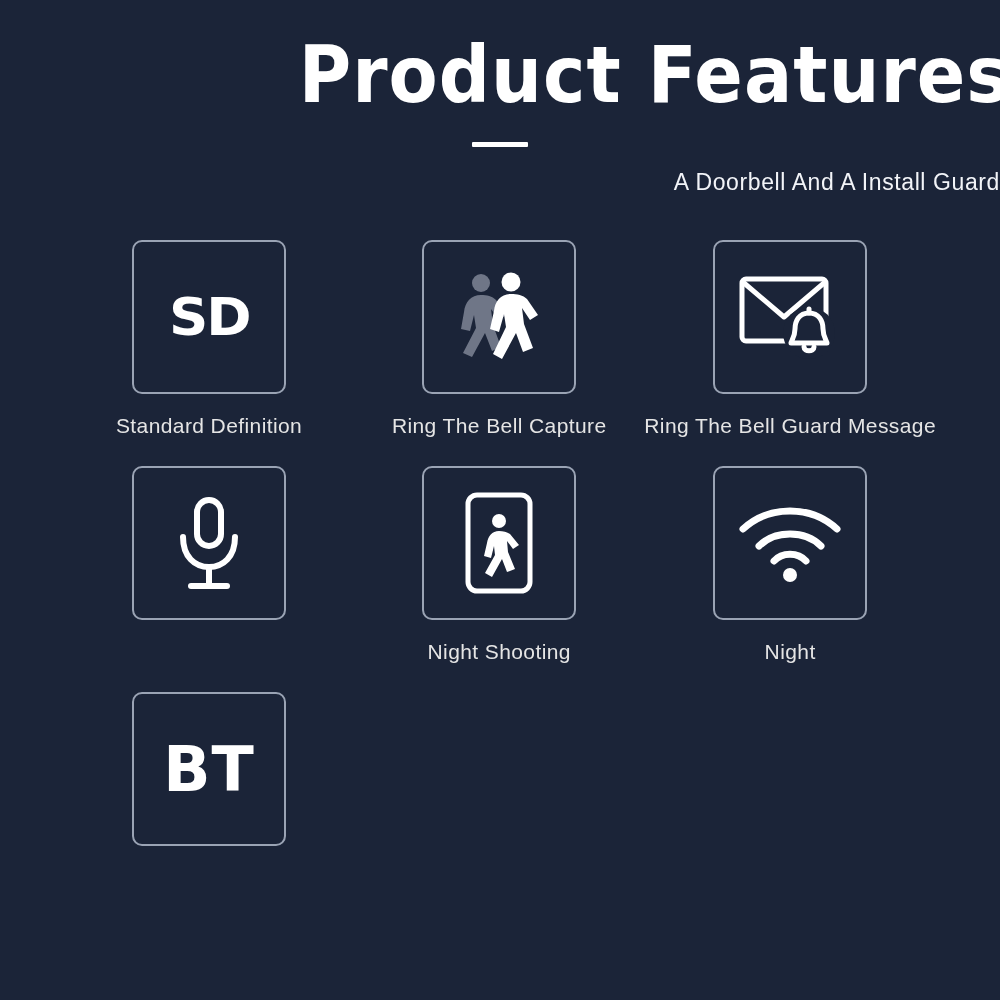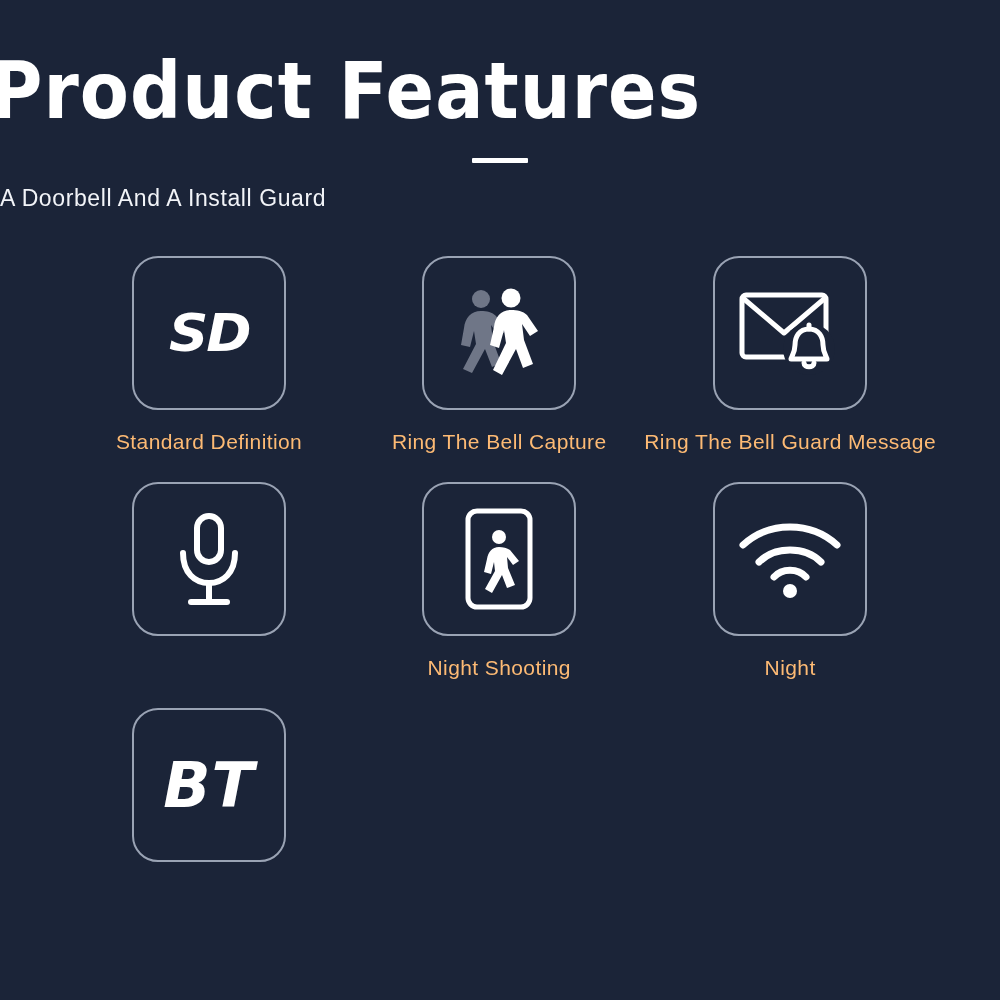--- a/index.html
+++ b/index.html
@@ -17,22 +17,22 @@
   .page {
     position: relative;
     width: 1000px;
     height: 1000px;
     background: #1b2438;
     box-sizing: border-box;
   }
 
   
   .header {
-    text-align: left;
-    padding-top: 52px;
+    text-align: right;
+    padding-top: 36px;
   }
   .title {
     font-family: "DejaVu Sans", sans-serif;
     font-weight: bold;
     font-size: 78px;
     letter-spacing: 1px;
     line-height: 1;
     color: #ffffff;
     transform: scaleX(1.02);
     font-stretch: condensed;
@@ -62,31 +62,30 @@
   }
   .cell {
     display: flex;
     flex-direction: column;
     align-items: center;
   }
   .icon-box {
     width: 154px;
     height: 154px;
     border: 2px solid #9aa3b4;
-    border-radius: 26px;
+    border-radius: 10px;
     display: flex;
     align-items: center;
     justify-content: center;
     box-sizing: border-box;
-    font-style: italic;
   }
   .cell-label {
     margin-top: 20px;
     font-size: 21px;
-    color: #fdba74;
+    color: #e5e5e5;
     letter-spacing: 0.4px;
     text-align: center;
     white-space: nowrap;
   }
   .glyph-text {
     font-family: "DejaVu Sans", sans-serif;
     font-weight: bold;
     color: #ffffff;
   }
   .glyph-sd {

